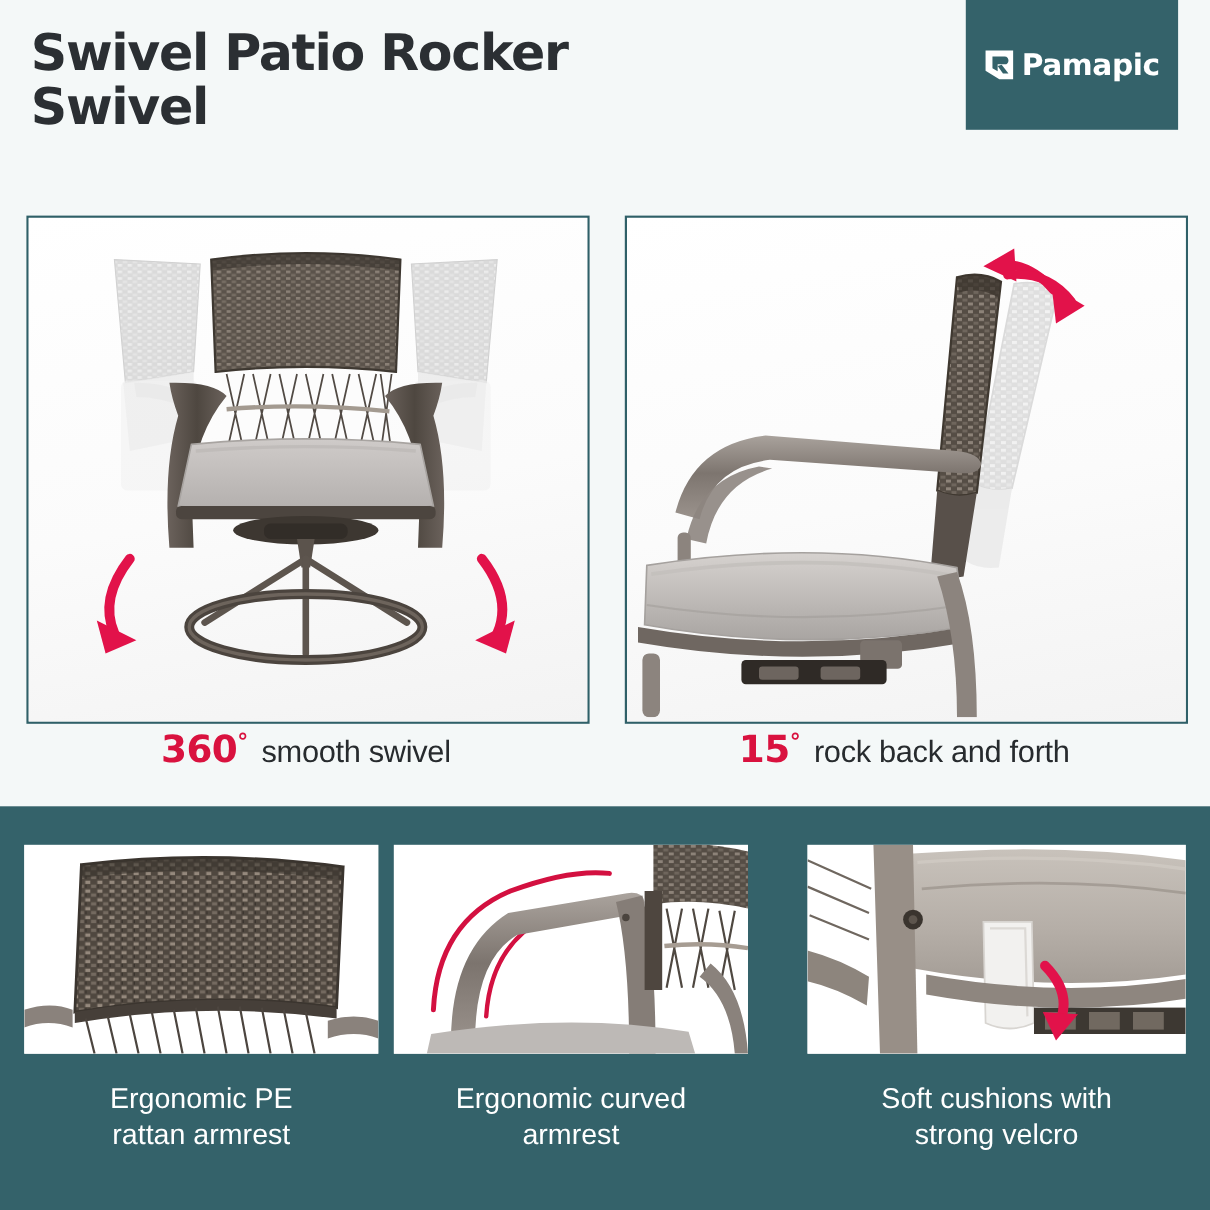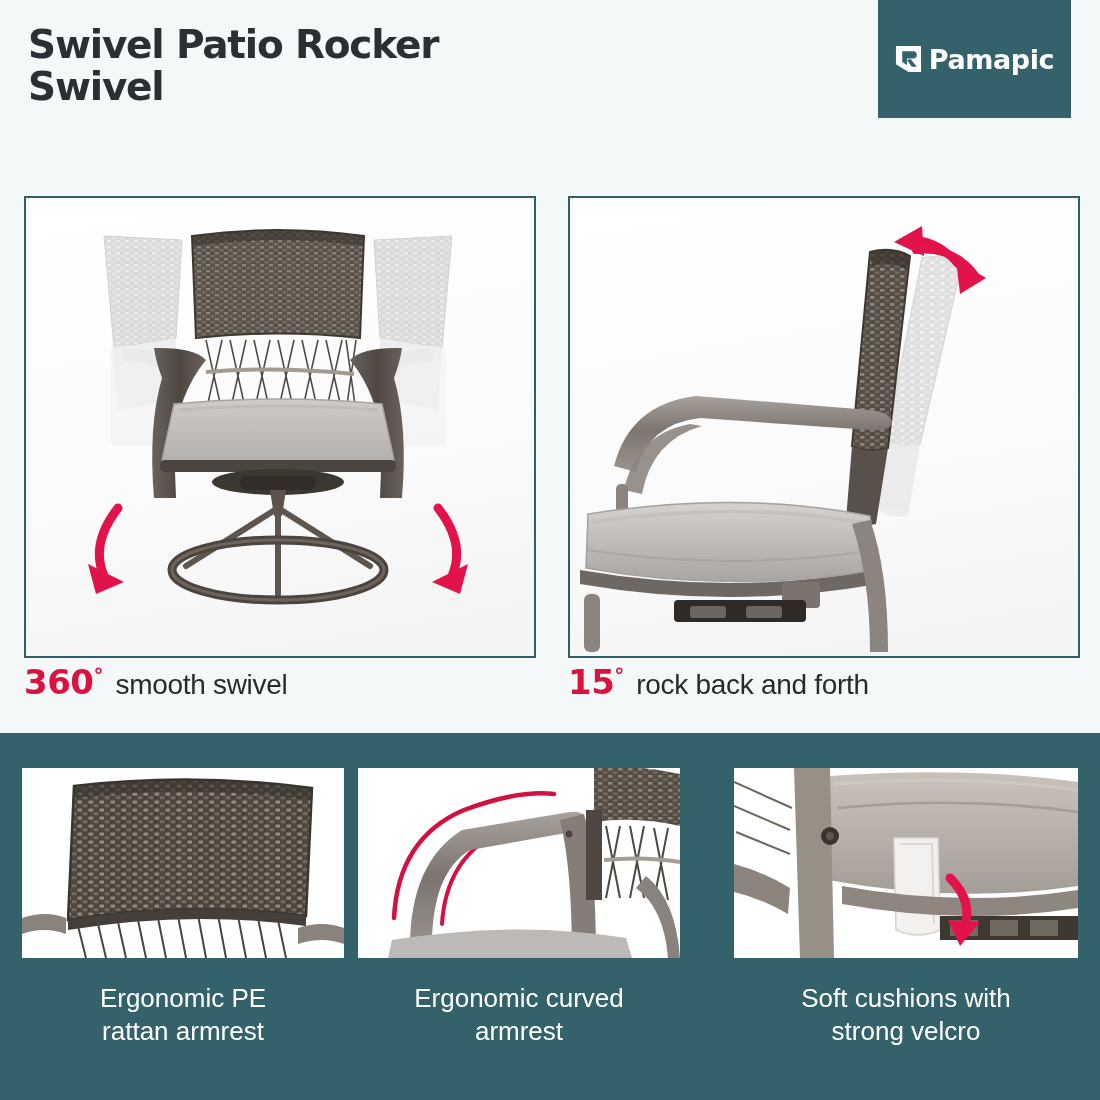--- a/index.html
+++ b/index.html
@@ -20,21 +20,21 @@
     position: absolute;
     left: 0; top: 0;
     width: 1100px;
     height: 180px;
   }
   .page-title {
     position: absolute;
     left: 28px;
     top: 24px;
     width: 780px;
-    font-size: 39px;
+    font-size: 46px;
     font-weight: bold;
     line-height: 1.07;
     letter-spacing: -1.2px;
     color: #2b2f33;
     font-family: "DejaVu Sans", sans-serif;
   }
   .logo-box {
     position: absolute;
     left: 878px;
     top: 0px;
@@ -85,21 +85,21 @@
     background: linear-gradient(170deg,#ffffff 0%,#fbfbfb 55%,#f3f3f3 100%);
   }
 
   
   .top-caption {
     position: absolute;
     top: 662px;
     height: 44px;
     display: flex;
     align-items: baseline;
-    justify-content: flex-start;
+    justify-content: center;
     white-space: nowrap;
   }
   .top-caption.left  { left: 24px;  width: 508px; }
   .top-caption.right { left: 568px; width: 508px; }
   .cap-number {
     color: #d9123f;
     font-size: 34px;
     font-weight: bold;
     letter-spacing: -0.5px;
     font-family: "DejaVu Sans", sans-serif;

